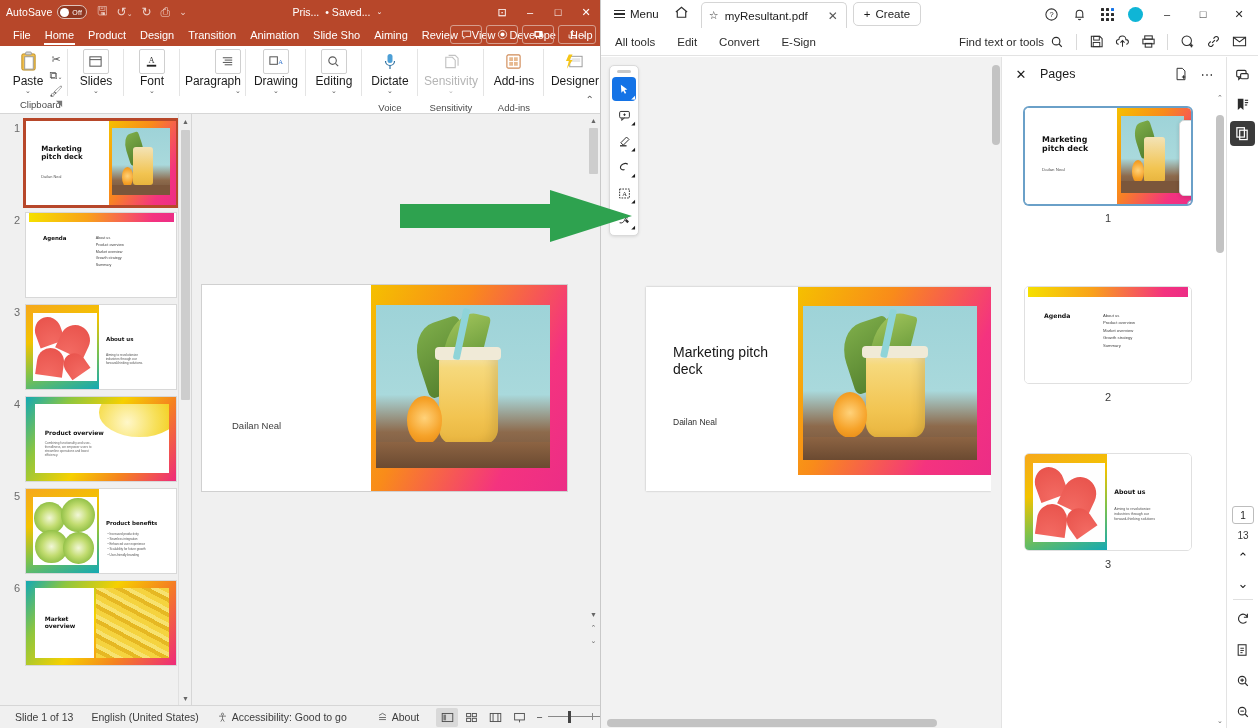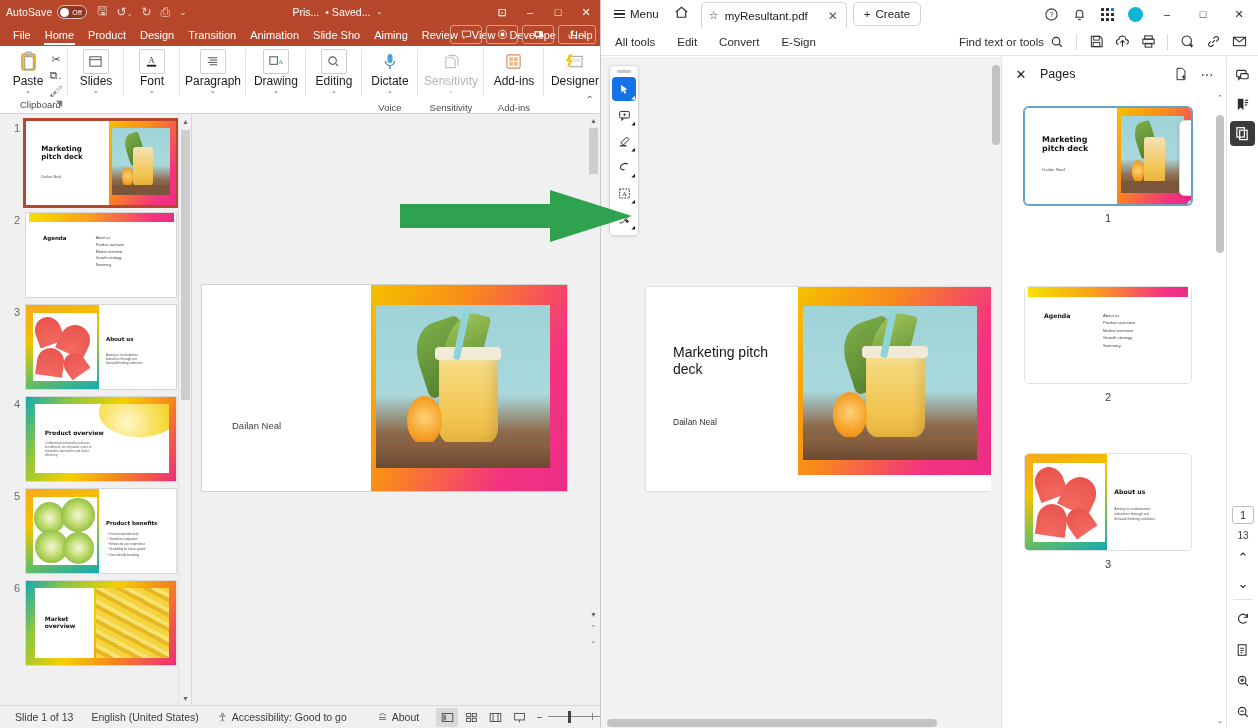--- a/index.html
+++ b/index.html
@@ -320,21 +320,21 @@
                   </svg>
               </span>
               <span class="lbl">Font</span>
               <span class="car">⌄</span>
             </div>
           </div>
         </div>
 
         <div class="rgroup">
           <div class="ritems">
-            <div class="ritem" style="width:56px;">
+            <div class="ritem" style="width:56px;align-items:flex-end;">
               <span class="ibox">
                 <svg width="15" height="15" viewBox="0 0 16 16">
                     <g stroke="#5a5a5a" stroke-width="1.1">
                       <line x1="3" y1="4" x2="13" y2="4"></line>
                       <line x1="5" y1="6.5" x2="13" y2="6.5"></line>
                       <line x1="3" y1="9" x2="13" y2="9"></line>
                       <line x1="5" y1="11.5" x2="13" y2="11.5"></line>
                     </g>
                   </svg>
               </span>

